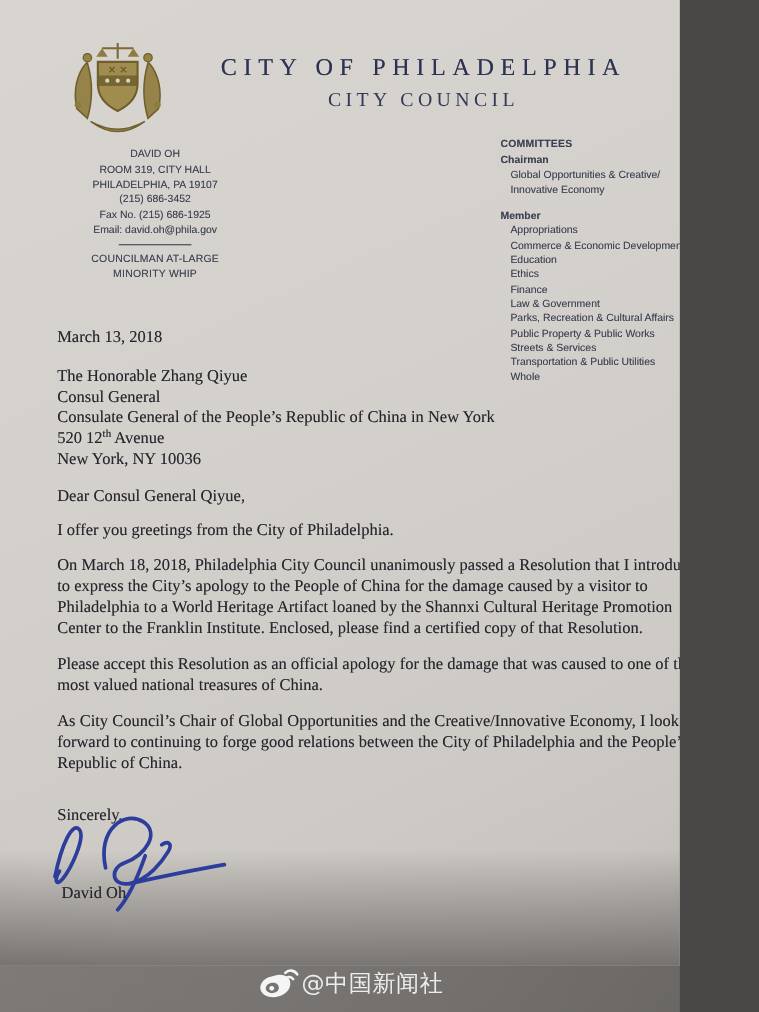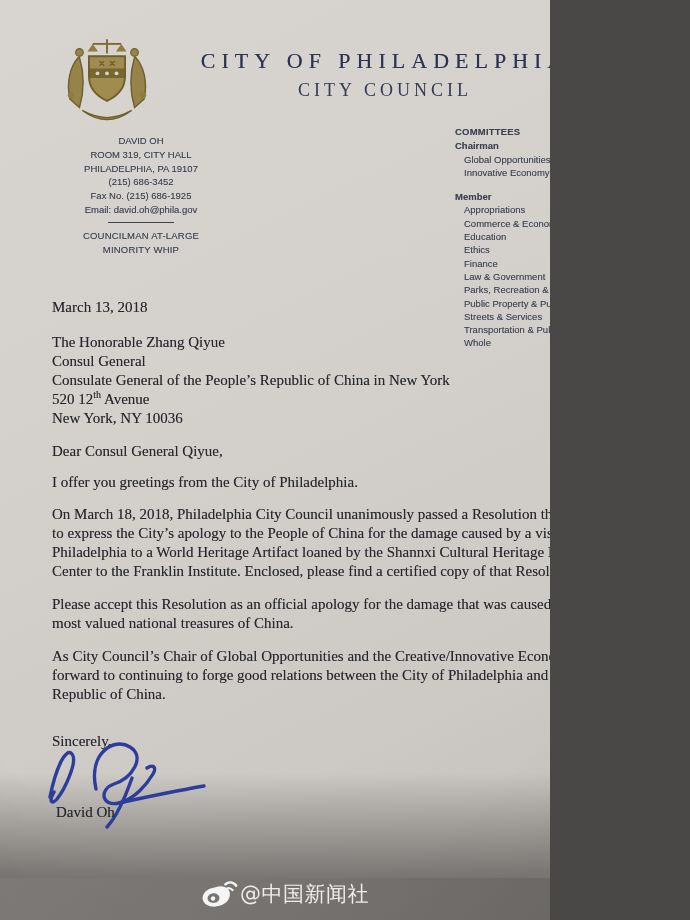--- a/index.html
+++ b/index.html
@@ -1,19 +1,19 @@
 <!DOCTYPE html>
 <html><head>
 <meta charset="utf-8">
 <style>
   * { margin: 0; padding: 0; box-sizing: border-box; }
   html, body { background: #4a4846; }
   #photo {
     position: relative;
-    width: 550px;
+    width: 618px;
     height: 920px;
     overflow: hidden;
     background: linear-gradient(100deg, #868380 0%, #7a7774 40%, #6e6b68 100%);
     font-family: "Liberation Serif", "DejaVu Serif", serif;
   }
   
   #paper {
     position: absolute;
     left: 0; top: 0;
     width: 690px;

